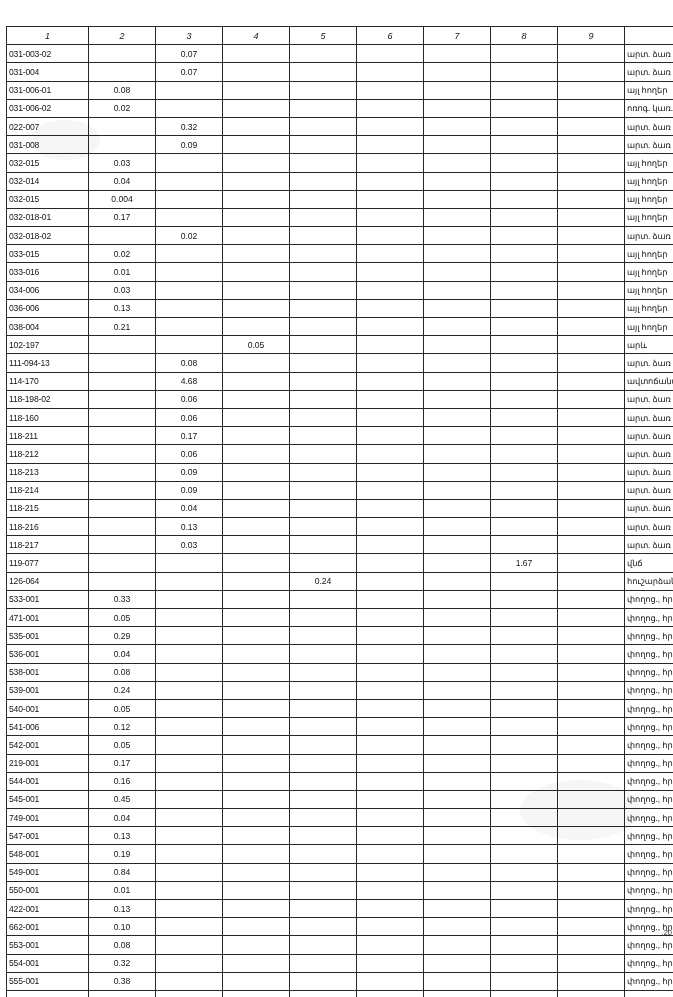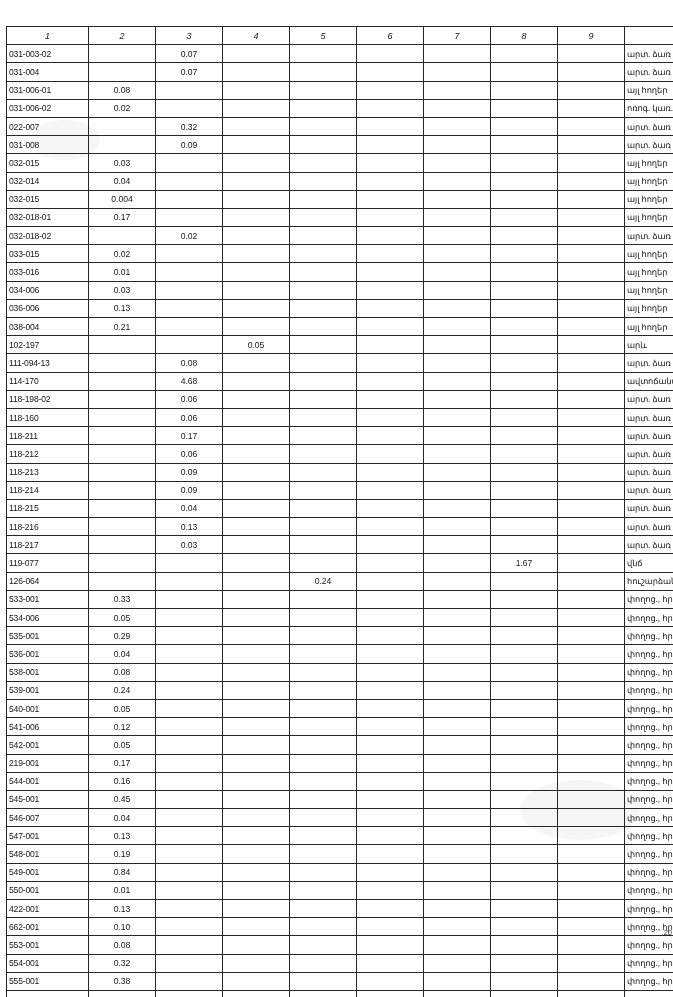--- a/index.html
+++ b/index.html
@@ -508,21 +508,21 @@
             <td class="num"></td>
             <td class="num"></td>
             <td class="num"></td>
             <td class="num"></td>
             <td class="num"></td>
             <td class="num"></td>
             <td class="num"></td>
             <td class="note">փողոց., հրապ.</td>
           </tr>
           <tr>
-            <td class="code">534-006</td>
+            <td class="code">471-001</td>
             <td class="num">0.05</td>
             <td class="num"></td>
             <td class="num"></td>
             <td class="num"></td>
             <td class="num"></td>
             <td class="num"></td>
             <td class="num"></td>
             <td class="num"></td>
             <td class="note">փողոց., հրապ.</td>
           </tr>
@@ -640,21 +640,21 @@
             <td class="num"></td>
             <td class="num"></td>
             <td class="num"></td>
             <td class="num"></td>
             <td class="num"></td>
             <td class="num"></td>
             <td class="num"></td>
             <td class="note">փողոց., հրապ.</td>
           </tr>
           <tr>
-            <td class="code">546-007</td>
+            <td class="code">749-001</td>
             <td class="num">0.04</td>
             <td class="num"></td>
             <td class="num"></td>
             <td class="num"></td>
             <td class="num"></td>
             <td class="num"></td>
             <td class="num"></td>
             <td class="num"></td>
             <td class="note">փողոց., հրապ.</td>
           </tr>

